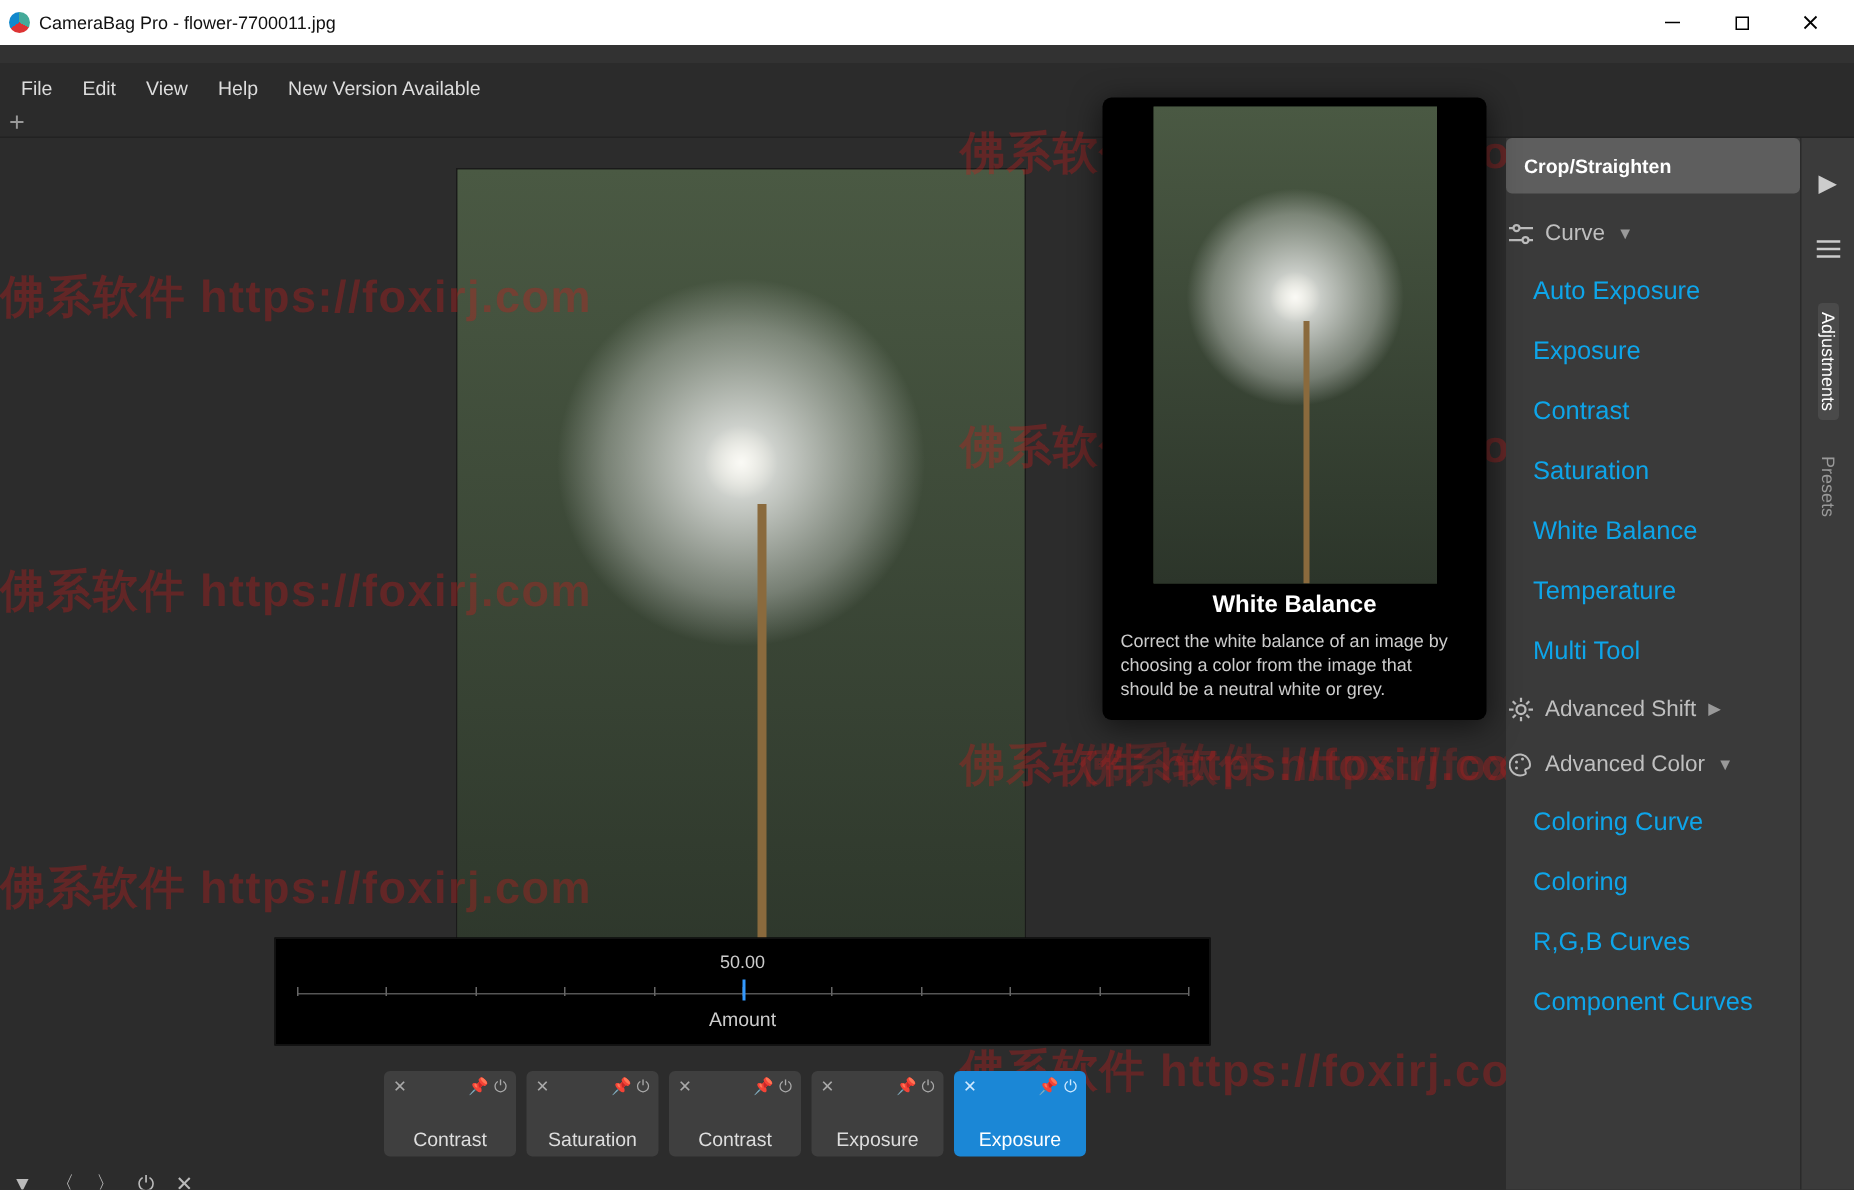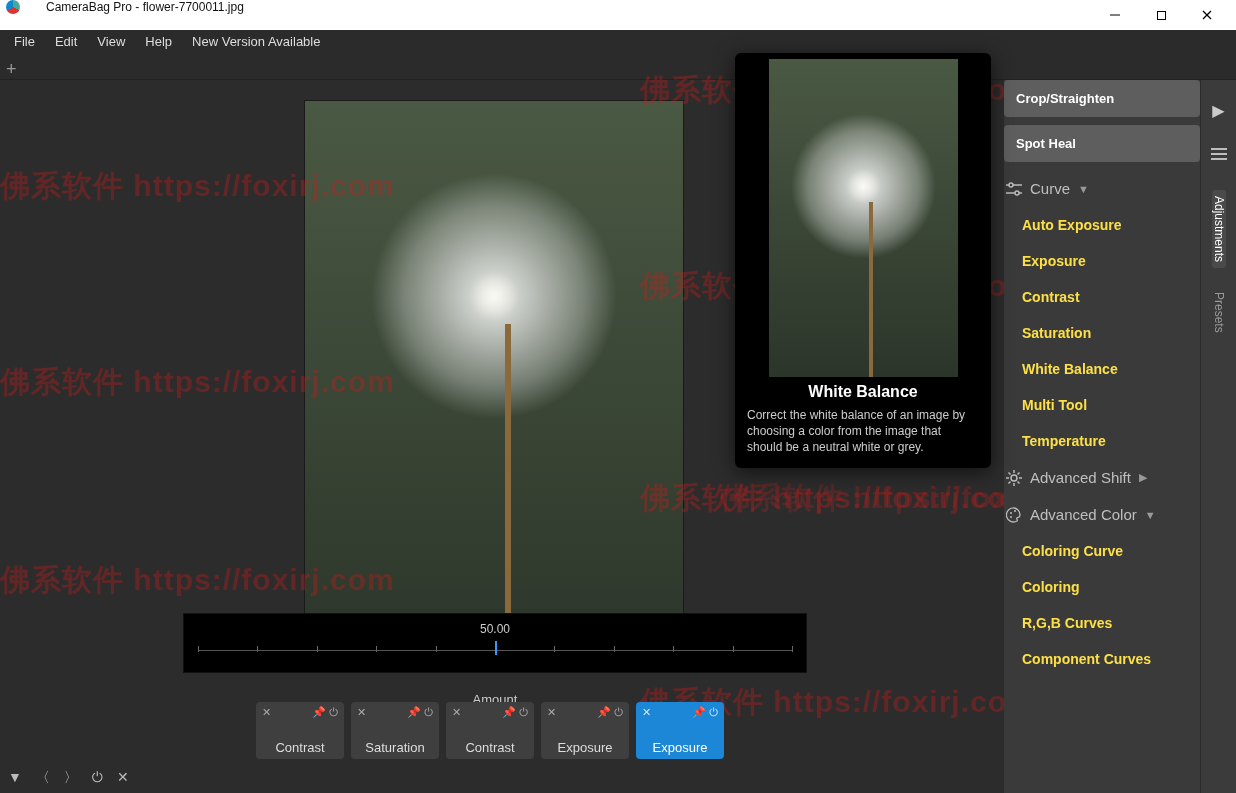--- a/index.html
+++ b/index.html
@@ -1,26 +1,26 @@
 <!DOCTYPE html>
 <html><head>
 <meta charset="utf-8">
 <style>
 * { margin: 0; padding: 0; box-sizing: border-box; font-family: -apple-system, "Segoe UI", Arial, sans-serif; }
 body { width: 1236px; height: 793px; background: #323232; color: #ddd; overflow: hidden; position: relative; }
 
 
-.titlebar { height: 30px; background: #fff; color: #000; display: flex; align-items: flex-start; padding: 0 6px; gap: 20px; }
+.titlebar { height: 30px; background: #fff; color: #000; display: flex; align-items: center; padding: 0 6px; }
 .titlebar .app-icon { width: 14px; height: 14px; margin-right: 6px; border-radius: 50%; background: conic-gradient(#4a9 0 33%, #d33 0 66%, #18c 0 100%); }
 .titlebar .title { font-size: 12px; color: #111; }
 .winbtns { margin-left: auto; display: flex; }
 .winbtn { width: 46px; height: 30px; display: flex; align-items: center; justify-content: center; font-size: 13px; color: #000; }
 
 
-.menubar { height: 28px; background: #2b2b2b; display: flex; align-items: flex-start; padding: 0 4px; gap: 0; }
+.menubar { height: 28px; background: #2b2b2b; display: flex; align-items: flex-end; padding: 0 4px; gap: 0; margin-top: 12px; }
 .menubar .mi { padding: 4px 10px; font-size: 13px; color: #ddd; }
 
 
 .tabrow { height: 22px; background: #2b2b2b; border-bottom: 1px solid #222; display: flex; align-items: center; padding-left: 6px; }
 .tabrow .plus { color: #999; font-size: 18px; line-height: 14px; }
 
 
 .app { display: flex; height: calc(793px - 30px - 28px - 22px); }
 .canvas-area { flex: 1; position: relative; background: #2c2c2c; }
 .right-panel { width: 196px; background: #3a3a3a; padding: 0; overflow: hidden; position: relative; }
@@ -28,21 +28,21 @@
 
 
 .photo { position: absolute; left: 304px; top: 20px; width: 380px; height: 560px; background: #3d4a36; border: 1px solid #1a1a1a; overflow: hidden; }
 .photo::before { content: ""; position: absolute; inset:0; background:
   radial-gradient(circle at 50% 35%, rgba(255,255,255,.9), rgba(255,255,255,.3) 22%, rgba(0,0,0,0) 30%),
   radial-gradient(circle at 50% 35%, rgba(240,230,180,.8), rgba(0,0,0,0) 6%),
   linear-gradient(#4a5943, #2c352a); }
 .stem { position:absolute; left:53%; top:40%; width:6px; height:58%; background:#8a6a3d; }
 
 
-.slider-panel { position: absolute; left: 183px; width: 624px; top: 533px; background: #000; border: 1px solid #111; padding: 8px 14px 16px; }
+.slider-panel { position: absolute; left: 183px; width: 624px; top: 533px; background: #000; border: 1px solid #111; padding: 8px 14px 28px; }
 .slider-val { text-align: center; font-size: 12px; color:#ccc; }
 .slider-track { position: relative; height: 18px; margin-top: 2px; }
 .slider-track .line { position:absolute; top:12px; left:0; right:0; height:1px; background:#555; }
 .slider-track .tick { position:absolute; top:8px; width:1px; height:6px; background:#666; }
 .slider-track .handle { position:absolute; top:3px; left:50%; width:2px; height:14px; background:#39f; }
 .slider-label { text-align:center; font-size:13px; color:#ccc; margin-top: 28px; }
 
 
 .wm { position:absolute; color: rgba(200,30,30,.35); font-size:30px; font-weight:700; white-space:nowrap; pointer-events:none; letter-spacing:1px; }
 
@@ -65,21 +65,21 @@
 .chip.active .row { color:#cfe9ff; }
 .chip .lbl { text-align:center; font-size:13px; }
 
 
 .bottomnav { position:absolute; left:8px; bottom:6px; display:flex; gap:14px; color:#bbb; font-size:14px; }
 .bottomnav span svg, .bottomnav span { display:inline-block; }
 
 
 .rp-btn { background:#5e5e5e; color:#fff; font-weight:700; font-size:13px; padding:11px 12px; border-radius:4px; margin-bottom:8px; }
 .rp-section { display:flex; align-items:center; gap:8px; color:#bfbfbf; font-size:15px; padding: 10px 2px; }
-.rp-item { color:#fde047; font-weight:700; font-size:14px; padding:10px 0 10px 18px; }
+.rp-item { color:#0ea5e9; font-weight:400; font-size:17px; padding:10px 0 10px 18px; }
 
 
 .side-rail .railbtn { width:26px; height:36px; display:flex; align-items:center; justify-content:center; color:#ccc; margin-bottom:8px; }
 .side-rail .vlabel { writing-mode: vertical-rl; font-size:12px; color:#ddd; margin-top: 10px; padding:6px 0; }
 .side-rail .vlabel.active { background:#4a4a4a; border-radius:3px; color:#fff; }
 
 svg { display:block; }
 </style>
 </head>
 <body>
@@ -146,21 +146,21 @@
           <div class="tick" style="left:40%"></div>
           <div class="tick" style="left:50%"></div>
           <div class="tick" style="left:60%"></div>
           <div class="tick" style="left:70%"></div>
           <div class="tick" style="left:80%"></div>
           <div class="tick" style="left:90%"></div>
           <div class="tick" style="left:100%"></div>
         <div class="handle"></div>
       </div>
     </div>
-    <div class="slider-label" style="position:absolute; left:183px; width:624px; top:584px;">Amount</div>
+    <div class="slider-label" style="position:absolute; left:183px; width:624px; top:552px;">Amount</div>
 
     <div class="tooltip">
       <div class="thumb">
           <div class="tsm"></div>
         </div>
       <h4>White Balance</h4>
       <p>Correct the white balance of an image by choosing a color from the image that should be a neutral white or grey.</p>
     </div>
 
     <div class="chips">
@@ -206,43 +206,42 @@
       <span>〈</span>
       <span>〉</span>
       <span>⏻</span>
       <span>✕</span>
     </div>
 
   </div>
 
   <div class="right-panel">
     <div class="rp-btn">Crop/Straighten</div>
-    <div class="rp-btn">Spot Heal</div>
 
     <div class="rp-section">
       <span>
         <svg width="16" height="14" viewBox="0 0 16 14">
             <g stroke="#bbb" stroke-width="1.5">
               <line x1="0" y1="3" x2="16" y2="3"></line>
               <line x1="0" y1="11" x2="16" y2="11"></line>
               <circle cx="5" cy="3" r="2" fill="#3a3a3a"></circle>
               <circle cx="11" cy="11" r="2" fill="#3a3a3a"></circle>
             </g>
           </svg>
       </span>
       <span>Curve</span>
       <span style="font-size:11px;color:#999">▼</span>
     </div>
     <div class="rp-item">Auto Exposure</div>
     <div class="rp-item">Exposure</div>
     <div class="rp-item">Contrast</div>
     <div class="rp-item">Saturation</div>
     <div class="rp-item">White Balance</div>
+    <div class="rp-item">Temperature</div>
     <div class="rp-item">Multi Tool</div>
-    <div class="rp-item">Temperature</div>
 
     <div class="rp-section">
       <span>
         <svg width="16" height="16" viewBox="0 0 16 16">
             <circle cx="8" cy="8" r="3" fill="none" stroke="#bbb" stroke-width="1.5"></circle>
             <g stroke="#bbb" stroke-width="1.5">
               <line x1="8" y1="0" x2="8" y2="3"></line>
               <line x1="8" y1="13" x2="8" y2="16"></line>
               <line x1="0" y1="8" x2="3" y2="8"></line>
               <line x1="13" y1="8" x2="16" y2="8"></line>

